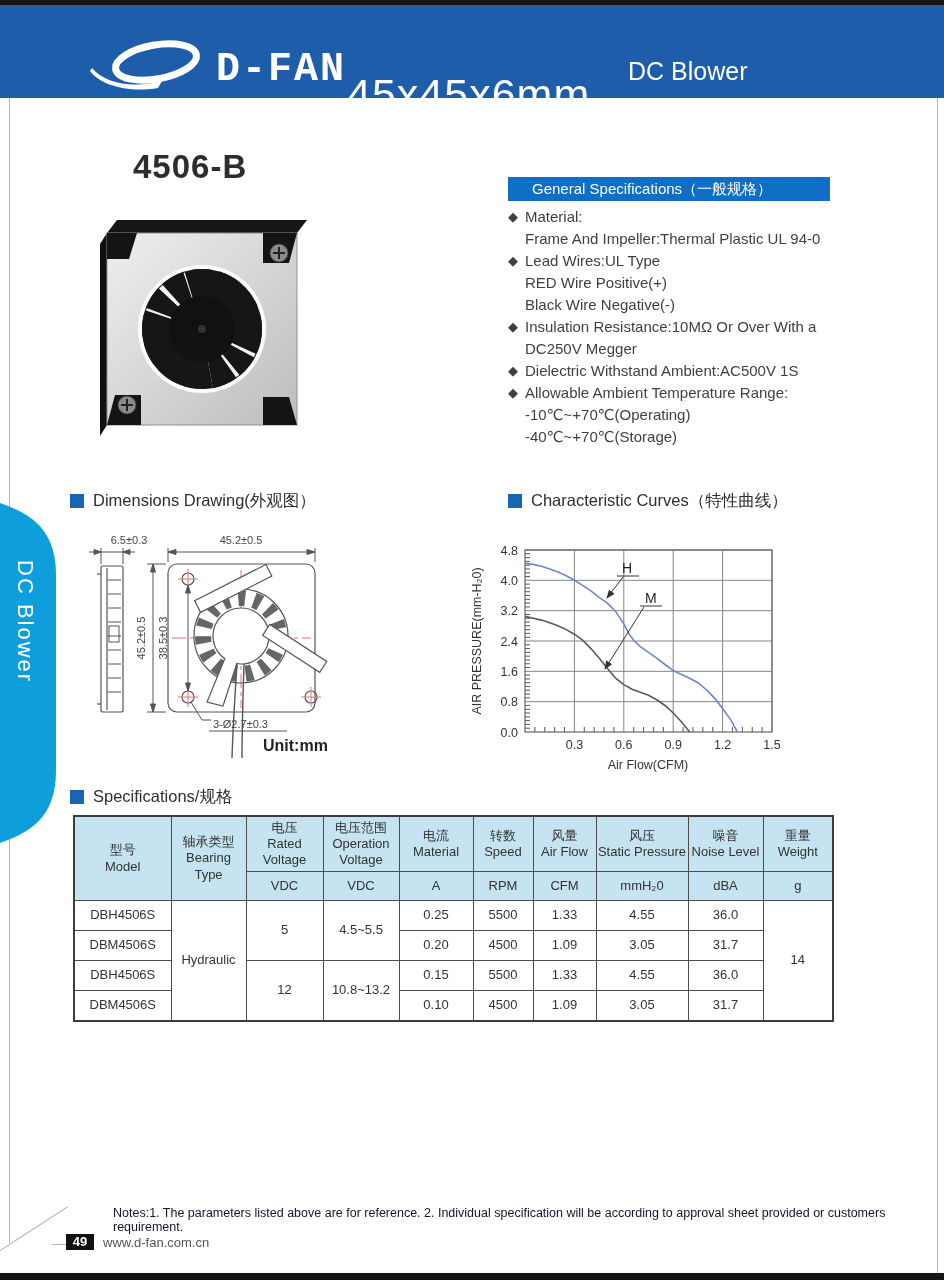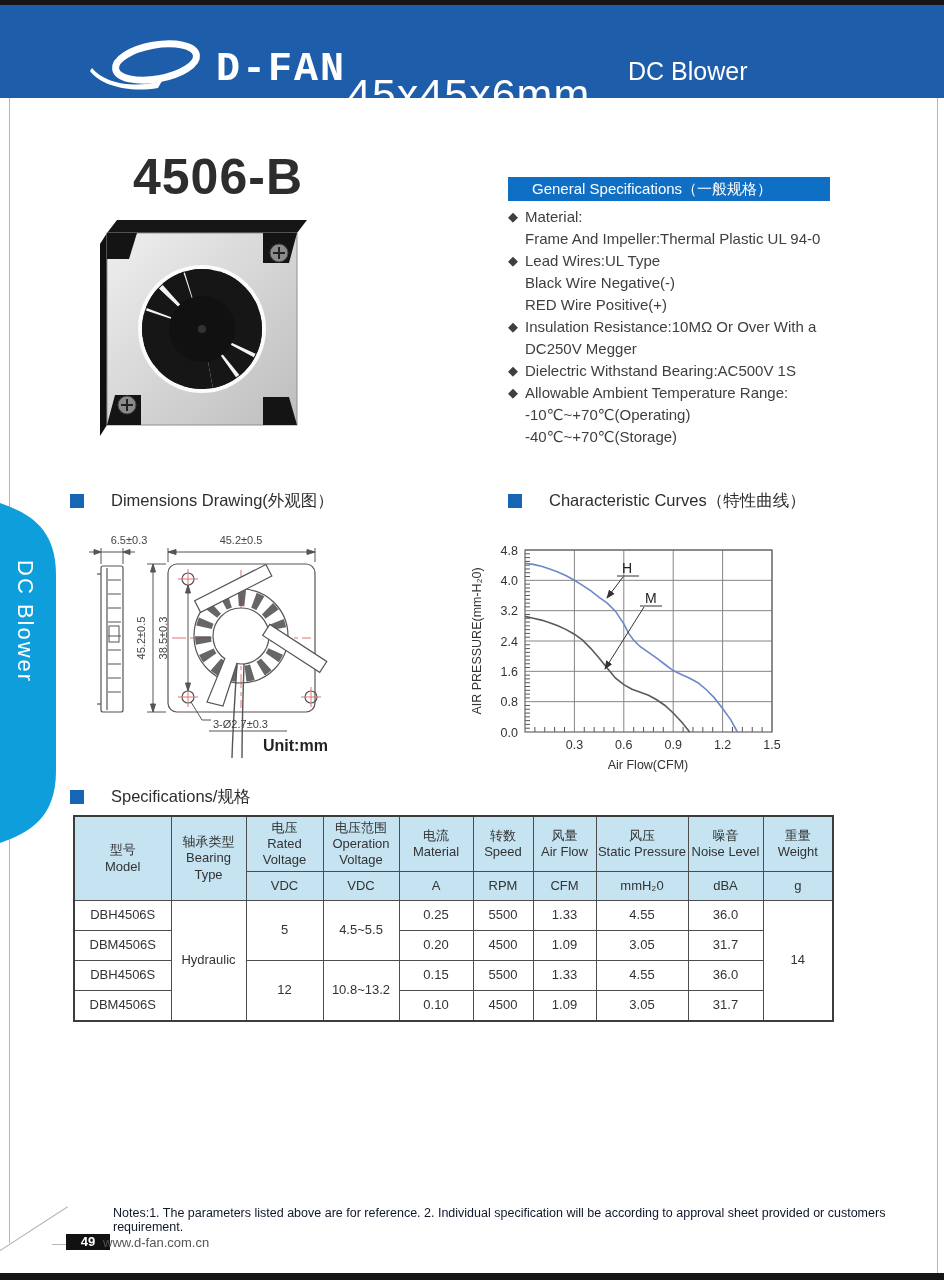--- a/index.html
+++ b/index.html
@@ -22,48 +22,48 @@
   .frame-right{left:937px;top:98px;width:1px;height:1175px;background:#b5b5b5;}
   .frame-diag{left:-12px;top:1258px;width:95px;height:1px;background:#b5b5b5;
               transform:rotate(-33deg);transform-origin:left center;}
   .frame-foot{left:52px;top:1244px;width:16px;height:1px;background:#b5b5b5;}
 
   
   .tab{left:0;top:503px;width:58px;height:340px;}
   .tab-label{left:12px;top:560px;width:26px;font-size:22px;color:#fff;letter-spacing:2px;
              transform:rotate(90deg);transform-origin:13px 13px;white-space:nowrap;}
 
-  .model-title{left:133px;top:148px;font-size:50px;font-weight:bold;color:#2d2d2d;letter-spacing:1px;}
+  .model-title{left:133px;top:148px;font-size:33px;font-weight:bold;color:#2d2d2d;letter-spacing:1px;}
 
   
   .gs-bar{left:508px;top:177px;width:322px;height:24px;background:#0f6fc5;color:#fff;
           font-size:15px;line-height:24px;padding-left:24px;box-sizing:border-box;}
   .gs-list{left:508px;top:206px;width:430px;font-size:15px;color:#3f3f3f;}
   .gs-line{display:flex;line-height:22px;}
   .gs-b{width:17px;flex:0 0 17px;font-size:13px;color:#3f3f3f;}
 
   
-  .sec{position:absolute;display:flex;align-items:center;font-size:16.5px;color:#2e2e2e;gap:18px;}
+  .sec{position:absolute;display:flex;align-items:center;font-size:16.5px;color:#2e2e2e;}
   .sec .sq{width:14px;height:14px;background:#1766b5;margin-right:9px;flex:0 0 14px;}
 
   
   svg text{font-family:"Liberation Sans","DejaVu Sans",sans-serif;}
   .ticktext{font-size:12.5px;fill:#333;}
 
   
   .spec-table{left:73px;top:815px;border-collapse:collapse;table-layout:fixed;width:759px;
               font-size:13px;color:#333;}
   .spec-table td{border:1px solid #4c4c4c;text-align:center;padding:0;line-height:1.25;}
   .spec-table .hd{background:#c5e3f1;height:54px;}
   .spec-table .un{background:#c5e3f1;height:28px;}
   .spec-table .bd{height:29px;background:#fff;}
   .spec-table{border:2px solid #3c3c3c;}
 
   .notes{left:113px;top:1206px;width:780px;font-size:12.5px;color:#0f172a;}
-  .pagebox{left:66px;top:1234px;width:44px;height:16px;background:#111;color:#fff;
+  .pagebox{left:66px;top:1234px;width:28px;height:16px;background:#111;color:#fff;
            font-size:13px;font-weight:bold;text-align:center;line-height:16px;}
   .site{left:103px;top:1235px;font-size:13px;color:#555;}
 </style>
 </head>
 <body>
 
 <div class="page">
 
   <div class="abs topstrip"></div>
 
@@ -124,37 +124,37 @@
     <div class="gs-line">
         <span class="gs-b"></span>
         <span>Frame And Impeller:Thermal Plastic UL 94-0</span>
       </div>
     <div class="gs-line">
         <span class="gs-b">◆</span>
         <span>Lead Wires:UL Type</span>
       </div>
     <div class="gs-line">
         <span class="gs-b"></span>
+        <span>RED Wire Positive(+)</span>
+      </div>
+    <div class="gs-line">
+        <span class="gs-b"></span>
         <span>Black Wire Negative(-)</span>
-      </div>
-    <div class="gs-line">
-        <span class="gs-b"></span>
-        <span>RED Wire Positive(+)</span>
       </div>
     <div class="gs-line">
         <span class="gs-b">◆</span>
         <span>Insulation Resistance:10MΩ Or Over With a</span>
       </div>
     <div class="gs-line">
         <span class="gs-b"></span>
         <span>DC250V Megger</span>
       </div>
     <div class="gs-line">
         <span class="gs-b">◆</span>
-        <span>Dielectric Withstand Bearing:AC500V 1S</span>
+        <span>Dielectric Withstand Ambient:AC500V 1S</span>
       </div>
     <div class="gs-line">
         <span class="gs-b">◆</span>
         <span>Allowable Ambient Temperature Range:</span>
       </div>
     <div class="gs-line">
         <span class="gs-b"></span>
         <span>-10℃~+70℃(Operating)</span>
       </div>
     <div class="gs-line">

